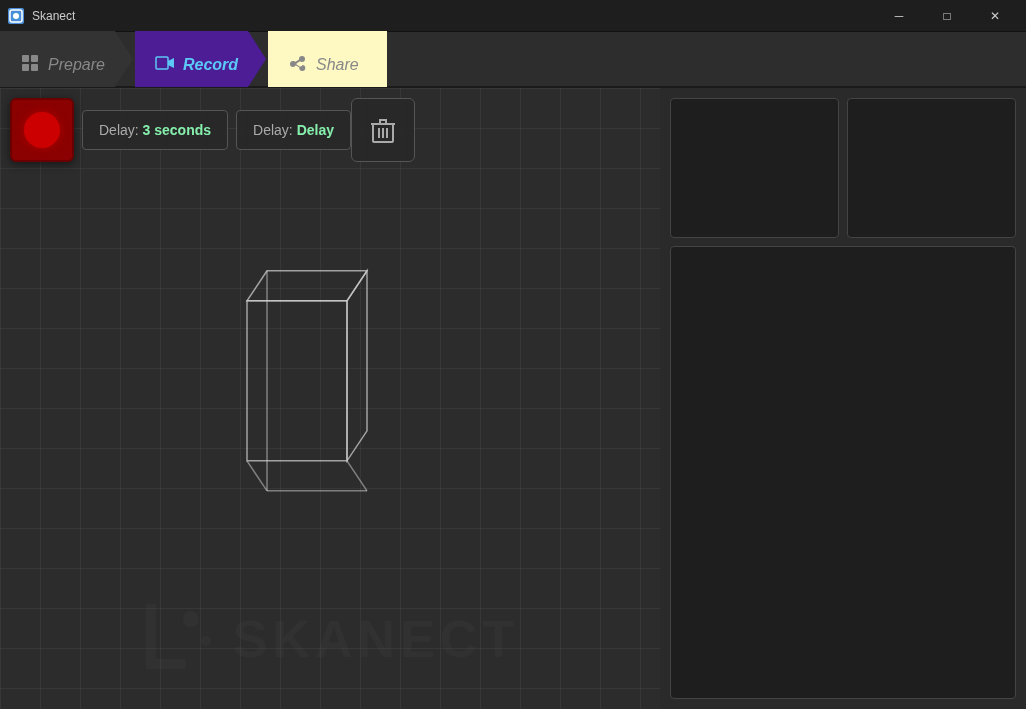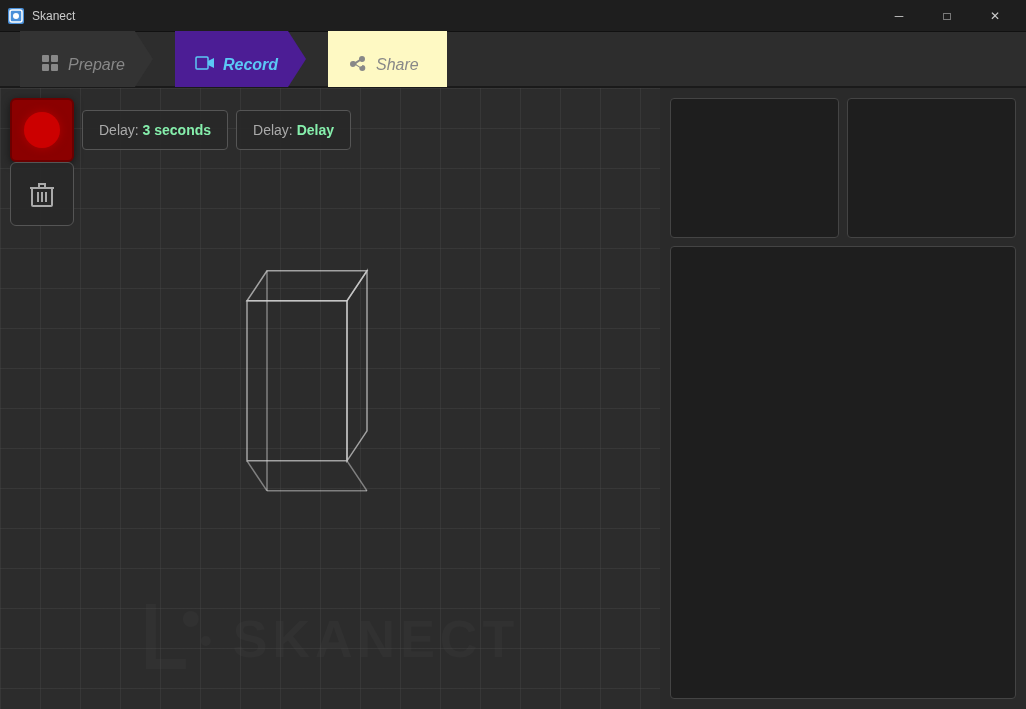--- a/index.html
+++ b/index.html
@@ -72,21 +72,20 @@
       padding: 12px 28px 0 20px;
       height: 56px;
       color: #888;
       font-size: 16px;
       font-style: italic;
       cursor: pointer;
       position: relative;
       clip-path: polygon(0 0, calc(100% - 18px) 0, 100% 50%, calc(100% - 18px) 100%, 0 100%);
       background: #333;
       margin-right: 2px;
-      margin-left: 20px;
     }
     .nav-tab.active {
       color: #5bc8f5;
       background: #3a3a3a;
     }
     .nav-tab:first-child {
       clip-path: polygon(0 0, calc(100% - 18px) 0, 100% 50%, calc(100% - 18px) 100%, 0 100%);
     }
     .nav-tab-icon {
       font-size: 18px;
@@ -118,21 +117,21 @@
         linear-gradient(90deg, rgba(80,80,80,0.3) 1px, transparent 1px);
       background-size: 40px 40px;
     }
 
     
     .controls-overlay {
       position: absolute;
       top: 10px;
       left: 10px;
       display: flex;
-      flex-direction: column;
+      flex-direction: row;
       z-index: 10;
       text-align: center;
     }
     .controls-row {
       display: flex;
       gap: 8px;
       align-items: center;
     }
 
     

